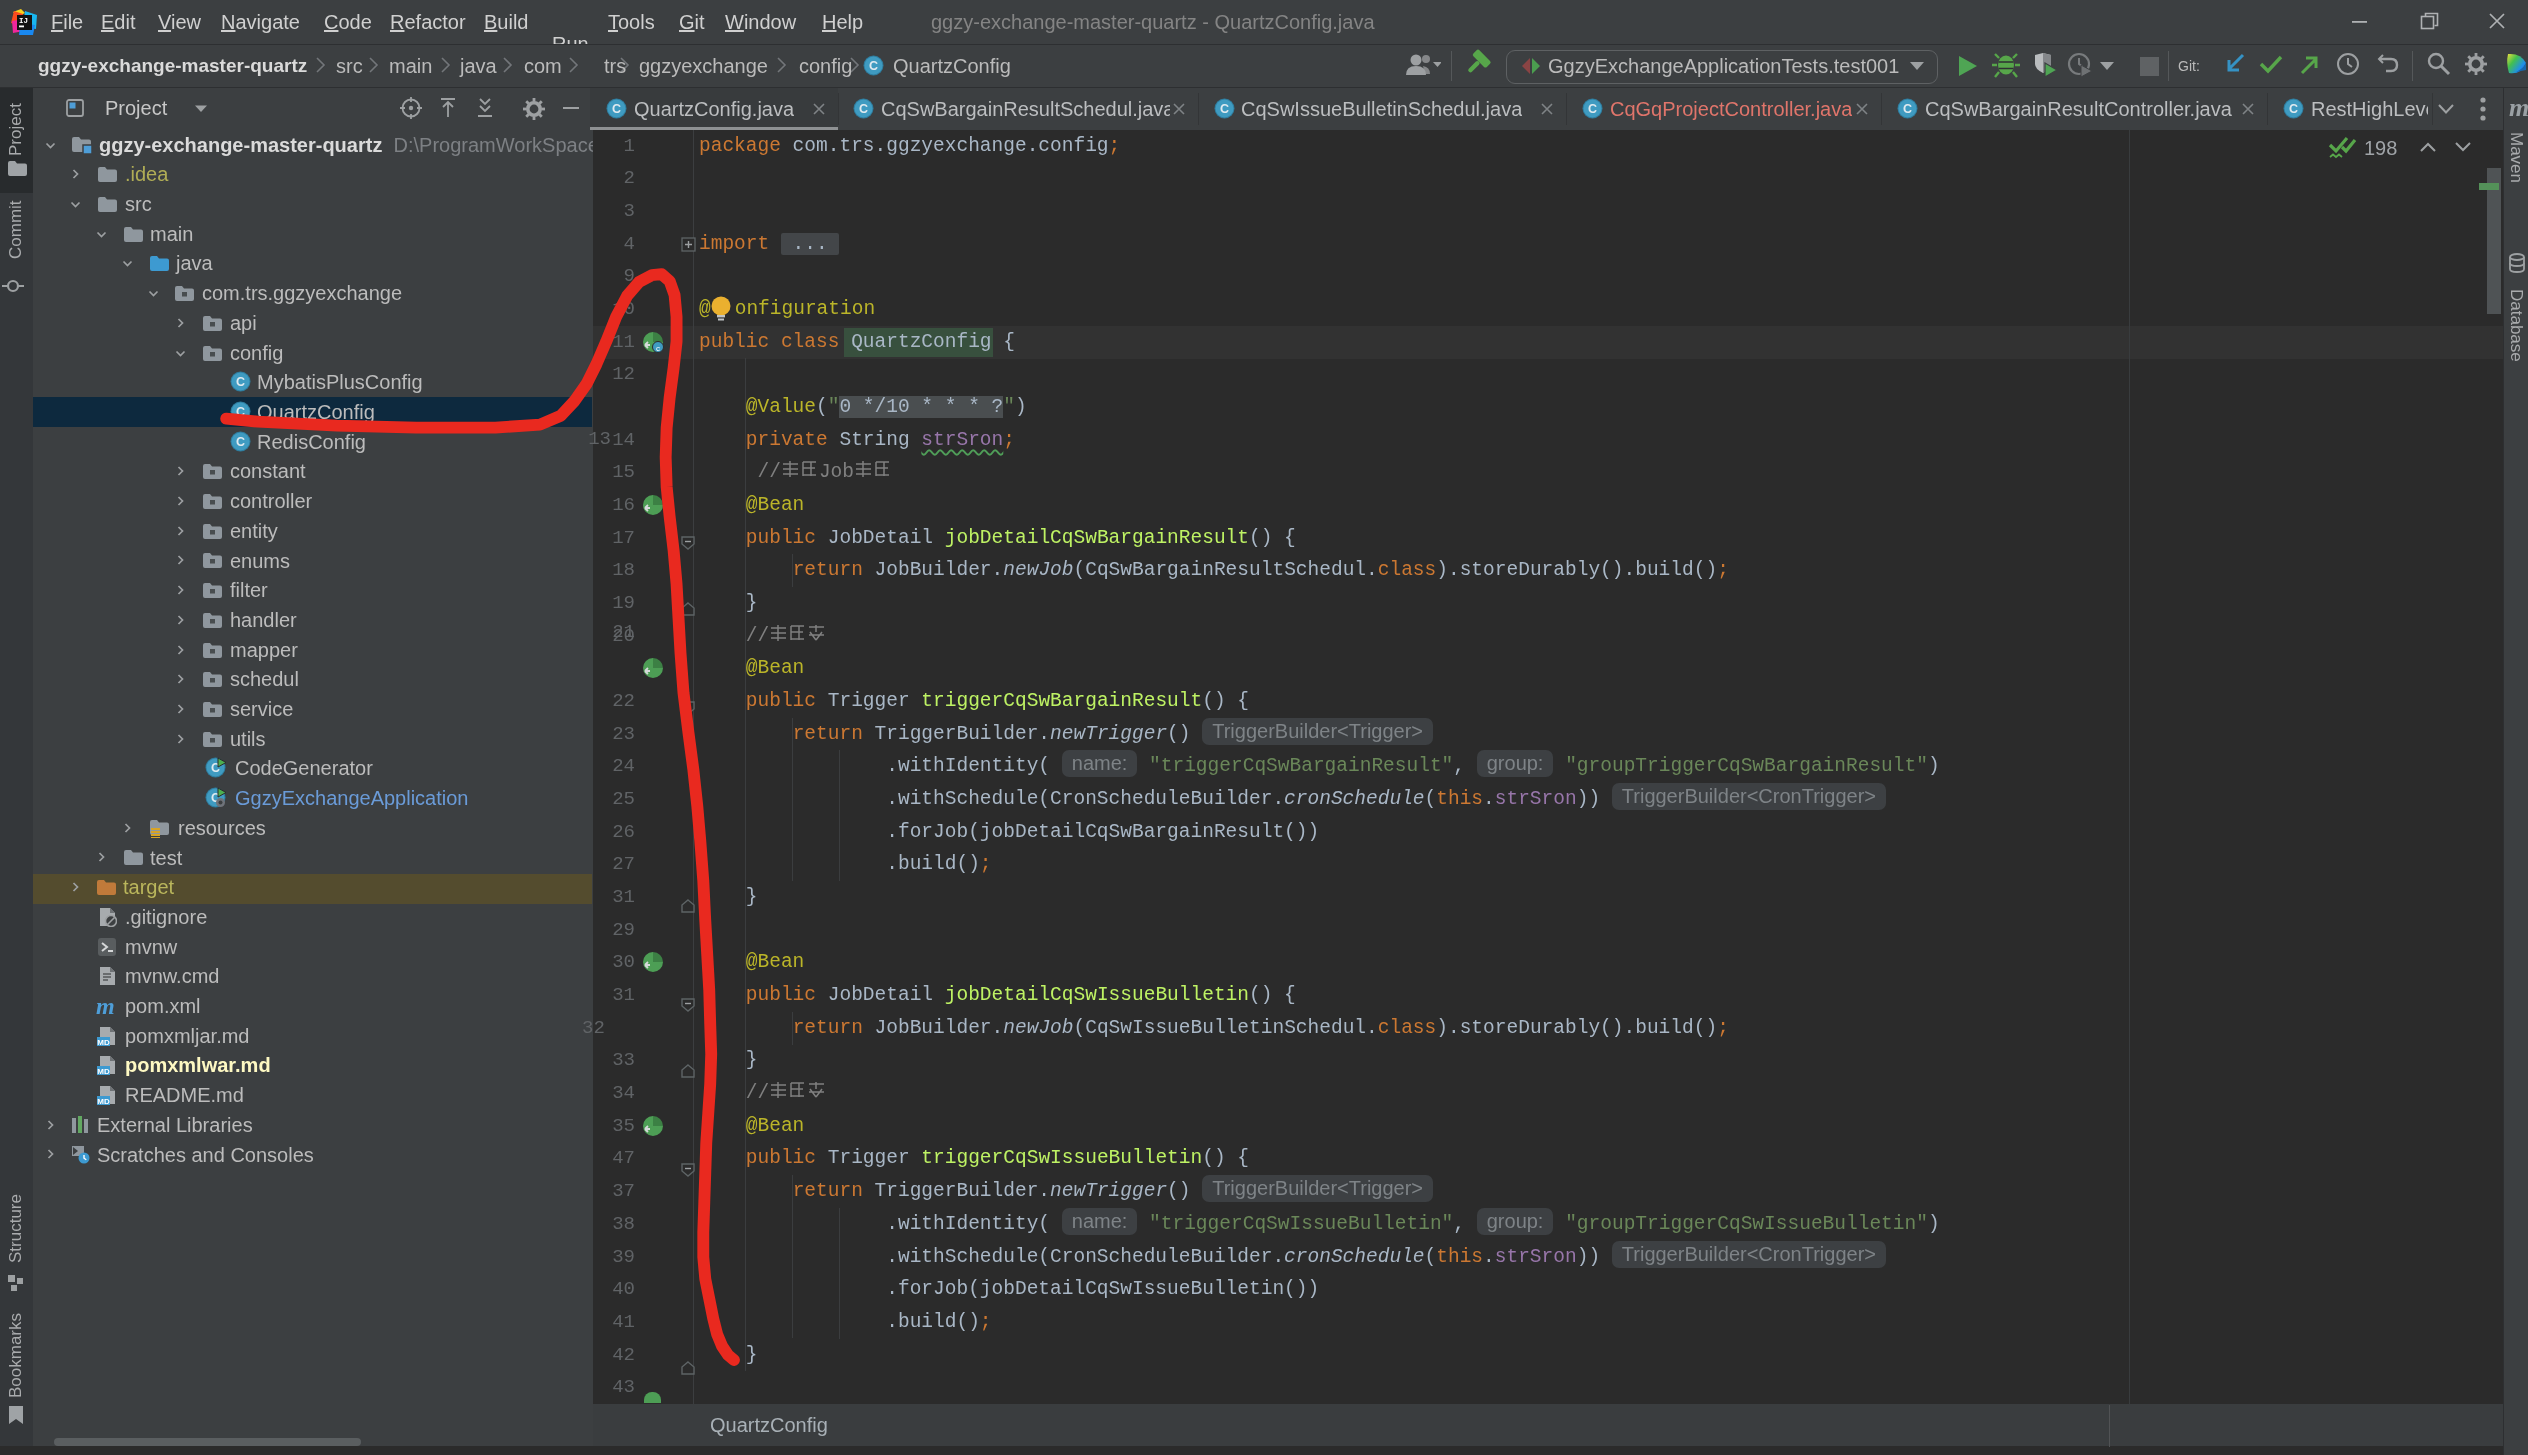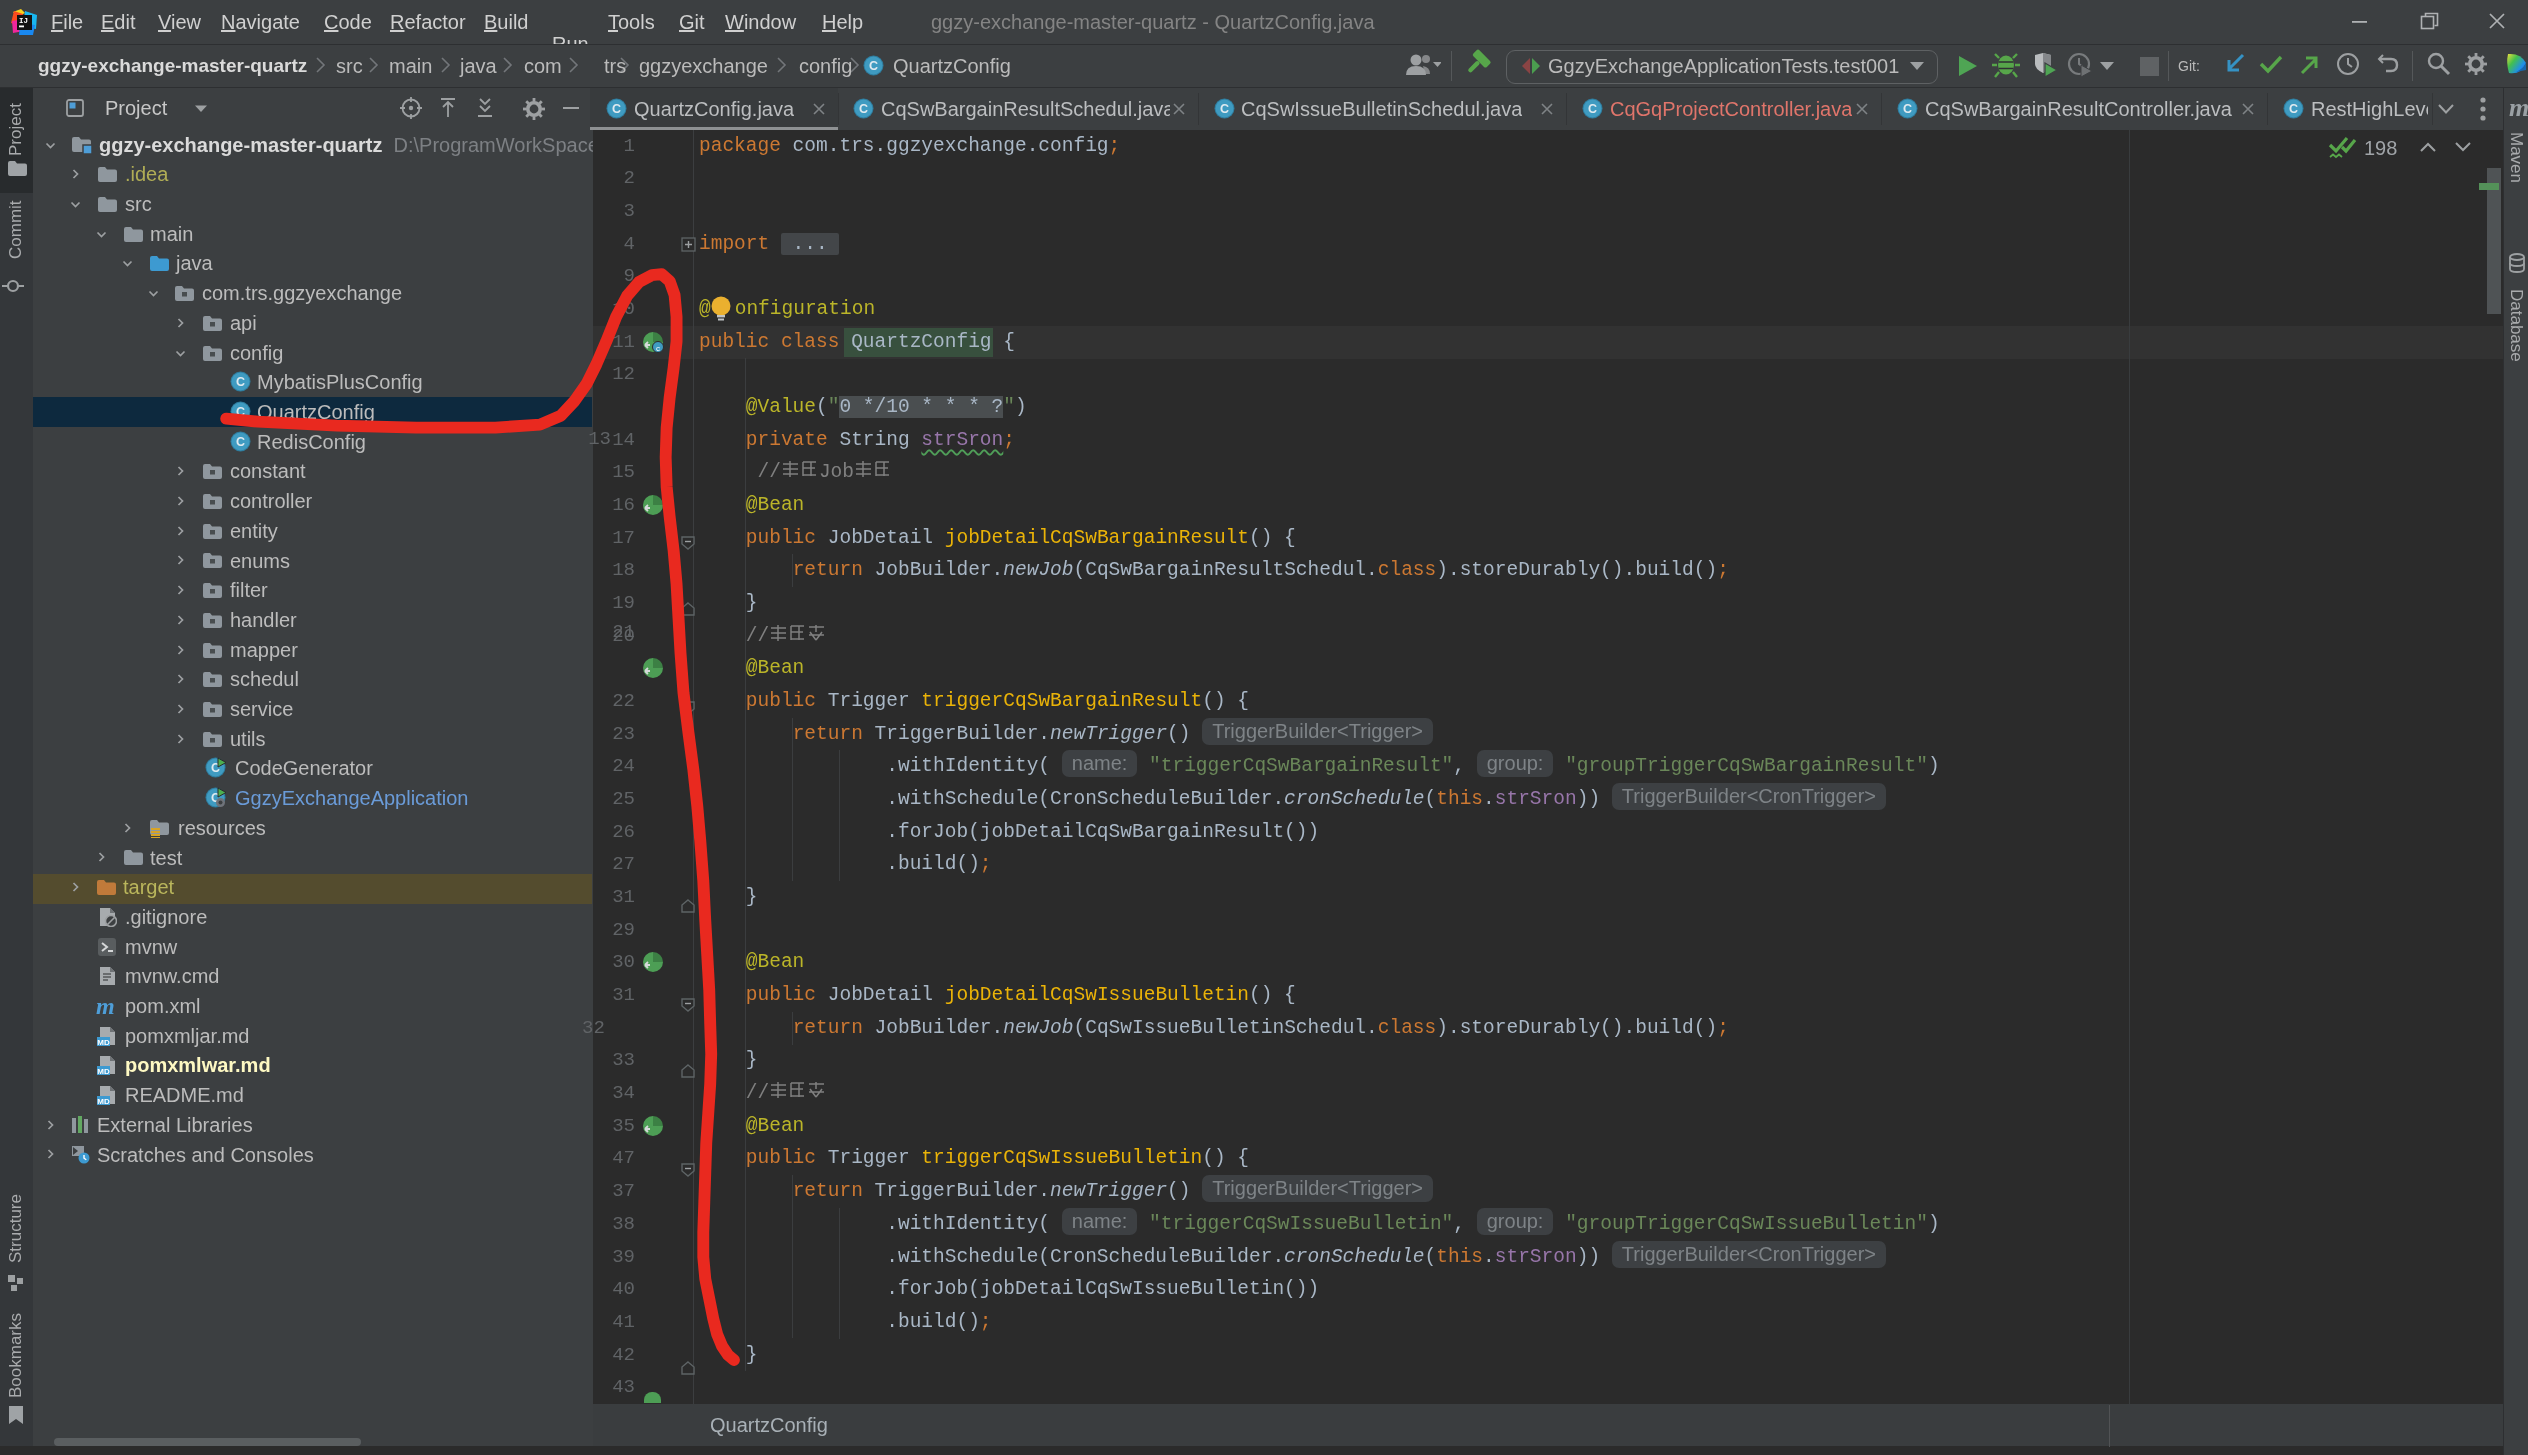--- a/index.html
+++ b/index.html
@@ -1,20 +1,20 @@
 <!DOCTYPE html>
 <html><head><meta charset="utf-8"><style>
 *{margin:0;padding:0;box-sizing:border-box;}
 html,body{width:2529px;height:1455px;overflow:hidden;background:#3c3f41;font-family:"Liberation Sans",sans-serif;}
 .a{position:absolute;}
 .cl{position:absolute;height:33px;line-height:33px;font-family:"Liberation Mono",monospace;font-size:19.5px;white-space:pre;color:#a9b7c6;}
 .ln{position:absolute;width:83px;text-align:right;height:33px;line-height:33px;font-family:"Liberation Mono",monospace;font-size:19px;color:#606366;}
 .inlay{display:inline-block;background:#3d4043;color:#7e8387;border-radius:7px;font-family:"Liberation Sans",sans-serif;font-size:20px;height:27px;line-height:27px;padding:0 10px;vertical-align:1px;}
 .trow{position:absolute;height:30px;line-height:30px;font-size:20px;color:#bcbcbc;white-space:nowrap;}
-.k{color:#cc7832}.s{color:#6a8759}.c{color:#808080}.an{color:#bbb529}.m{color:#eab308}.f{color:#9876aa}
+.k{color:#cc7832}.s{color:#6a8759}.c{color:#808080}.an{color:#bbb529}.m{color:#bef264}.f{color:#9876aa}
 .it{font-style:italic;color:#a9b7c6;}
 .tab{position:absolute;top:88px;height:42px;font-size:20px;color:#bcbec0;}
 </style></head><body>
 <div class="a" style="left:0;top:0;width:2529px;height:44px;background:#3c3f41;"></div>
 <svg width="27" height="27" viewBox="0 0 27 27" style="position:absolute;left:11px;top:9px;">
     <path d="M2 3 L10 0 L14 4 L6 8 Z" fill="#f6d21c"></path>
     <path d="M0 14 L3 2 L12 5 L7 16 Z" fill="#fc4c1e"></path>
     <path d="M2 24 L1 12 L12 10 L13 22 Z" fill="#f0269c"></path>
     <path d="M14 2 L26 6 L25 20 L12 18 Z" fill="#19b6f0"></path>
     <path d="M8 26 L9 14 L24 16 L22 26 Z" fill="#1988f0"></path>

